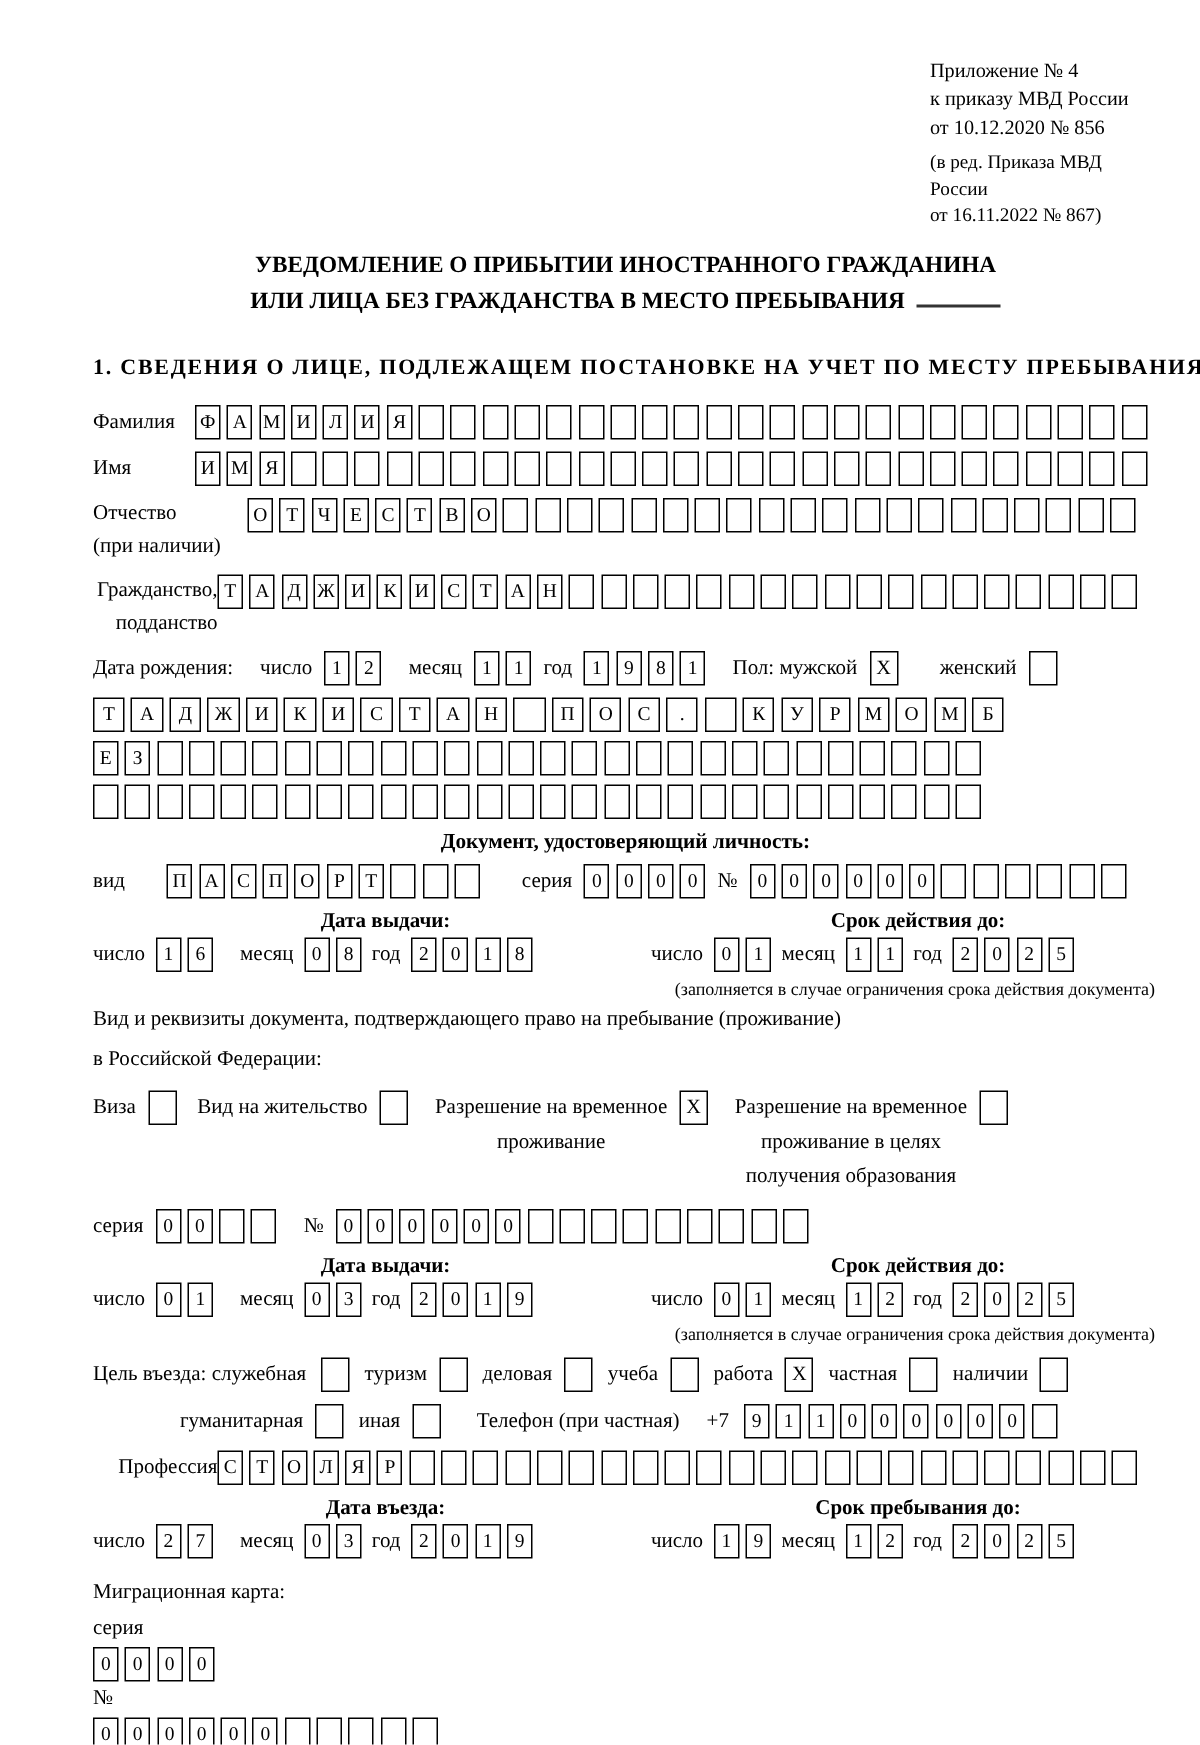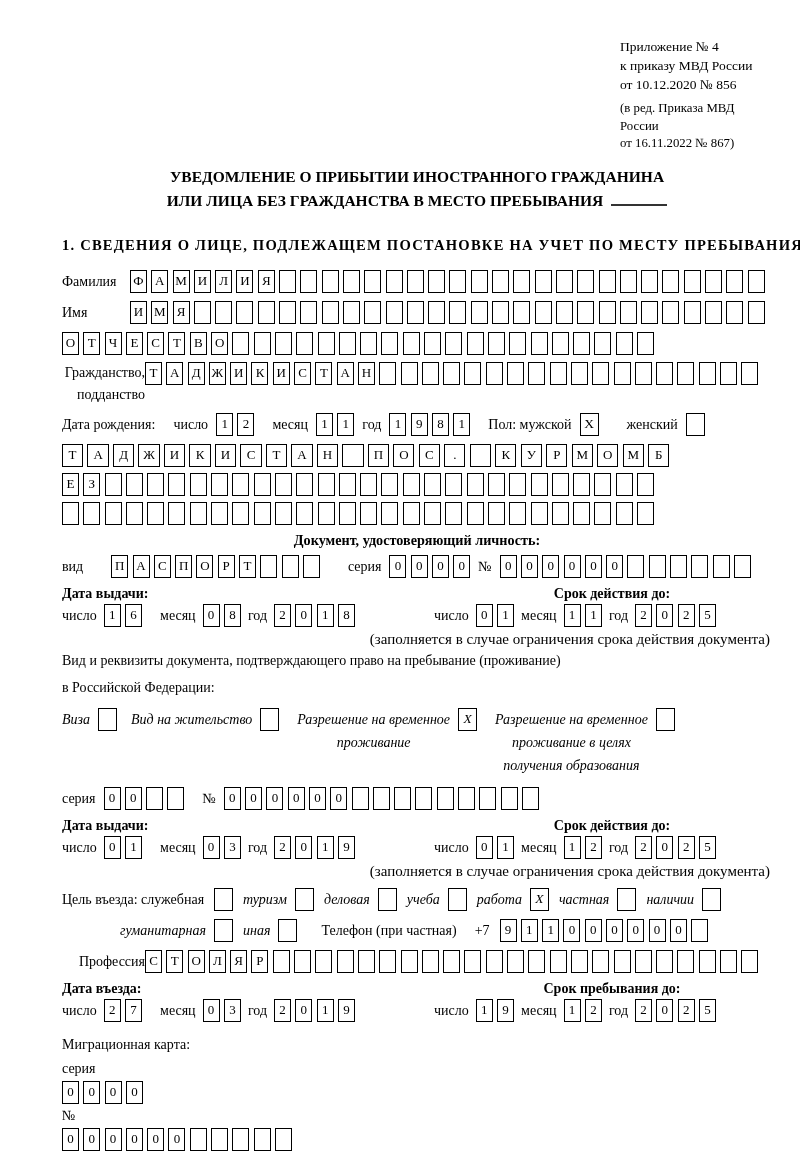--- a/index.html
+++ b/index.html
@@ -33,32 +33,32 @@
   
   .inline{display:flex;align-items:flex-start;flex-wrap:nowrap;}
   .inline>*{margin-right:8px;}
   .dlabel{line-height:24px;}
   .gap18{margin-right:18px !important;} .gap28{margin-right:28px !important;}
 
   .center-bold{ text-align:center;font-weight:bold;font-size:14.2px;margin:4px 0 6px 0;}
 
   .datehead{display:flex;margin-top:3px;}
   .datehead .dh{font-weight:bold;font-size:14px;}
-  .datehead .dh.left{width:390px;text-align:left;}
+  .datehead .dh.left{width:390px;text-align:center;}
   .datehead .dh.right{width:320px;text-align:center;}
   .daterow{display:flex;margin-top:2px;}
   .dset{display:flex;align-items:flex-start;}
   .dset>*{margin-right:7px;}
   .dset.leftset{width:372px;}
-  .datenote{text-align:right;font-size:15px;margin-top:3px;padding-right:2px;}
+  .datenote{text-align:right;font-size:12px;margin-top:3px;padding-right:2px;}
 
   .intro{line-height:1.9;}
 
   .optrow{display:flex;align-items:flex-start;margin-top:6px;}
-  .opt{display:flex;align-items:flex-start;margin-right:14px;font-style:italic;}
+  .opt{display:flex;align-items:flex-start;margin-right:14px;}
   .opt .olabel{margin-right:8px;line-height:24px;}
   .opt .olabel.multi{text-align:center;line-height:1.65;}
 
   .purpose-row{display:flex;align-items:flex-start;margin-bottom:7px;}
   .purpose-row .plabel{margin-right:10px;line-height:24px;}
   .purpose-row .opt{margin-right:10px;}
   .indent120{padding-left:58px;}
 </style>
 </head>
 <body>
@@ -149,20 +149,24 @@
         <span class="cell"></span>
         <span class="cell"></span>
         <span class="cell"></span>
         <span class="cell"></span>
         <span class="cell"></span>
         <span class="cell"></span>
       </span>
   </div>
 
   <div class="frow">
+    <span class="lbl w103">
+      <div>Отчество</div>
+      <div>(при наличии)</div>
+    </span>
     <span class="cells">
         <span class="cell">О</span>
         <span class="cell">Т</span>
         <span class="cell">Ч</span>
         <span class="cell">Е</span>
         <span class="cell">С</span>
         <span class="cell">Т</span>
         <span class="cell">В</span>
         <span class="cell">О</span>
         <span class="cell"></span>

